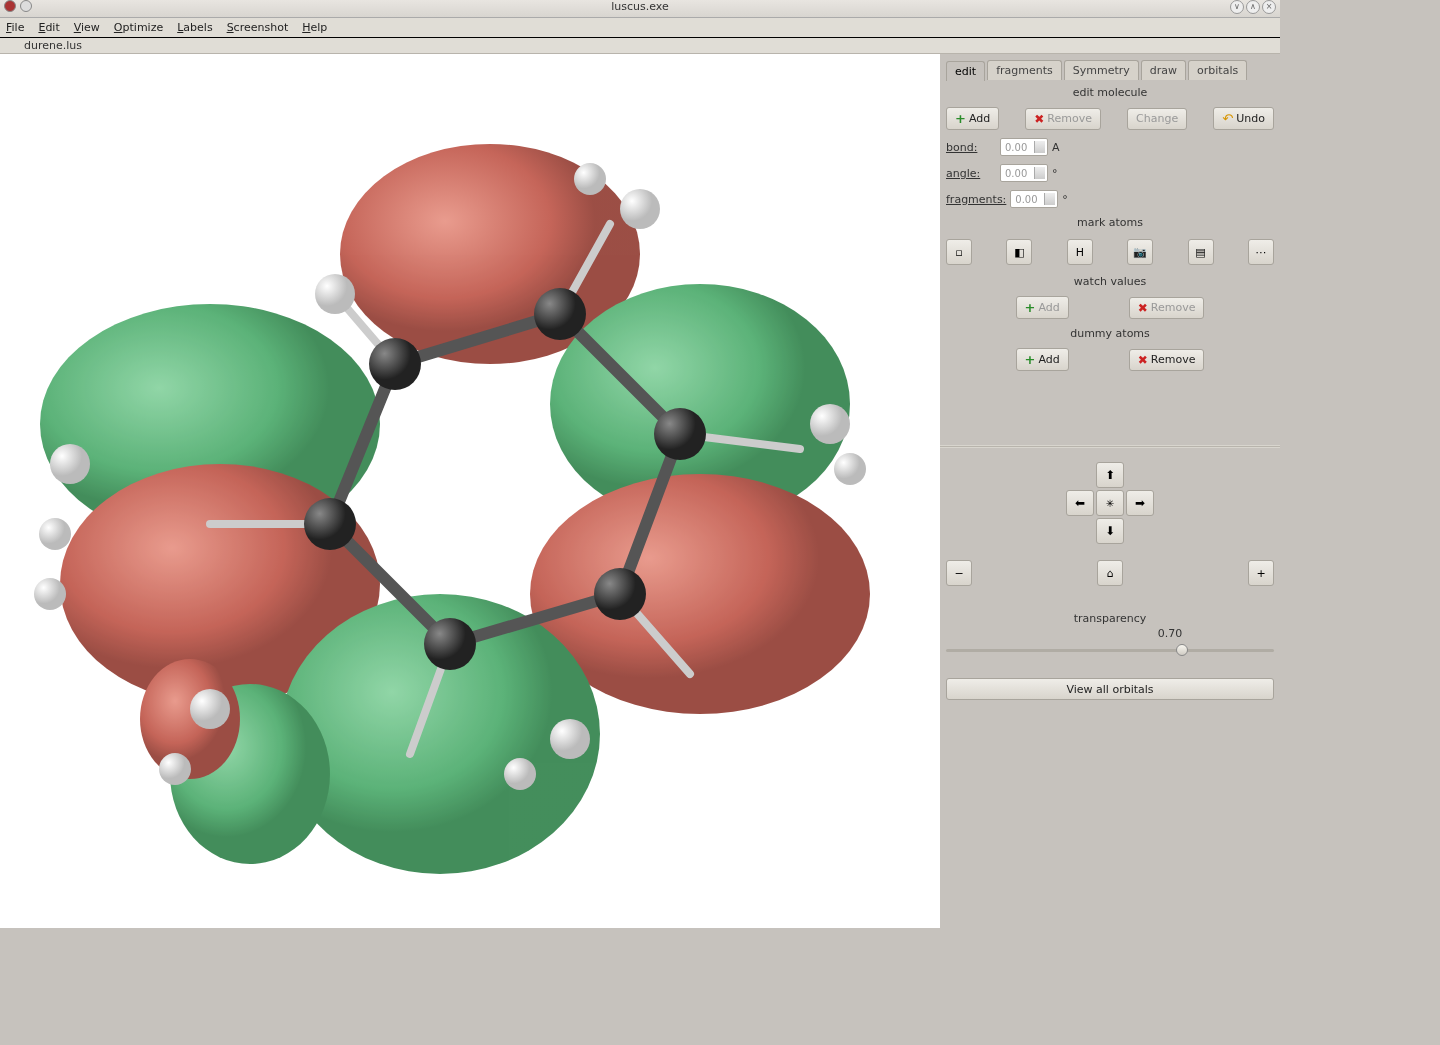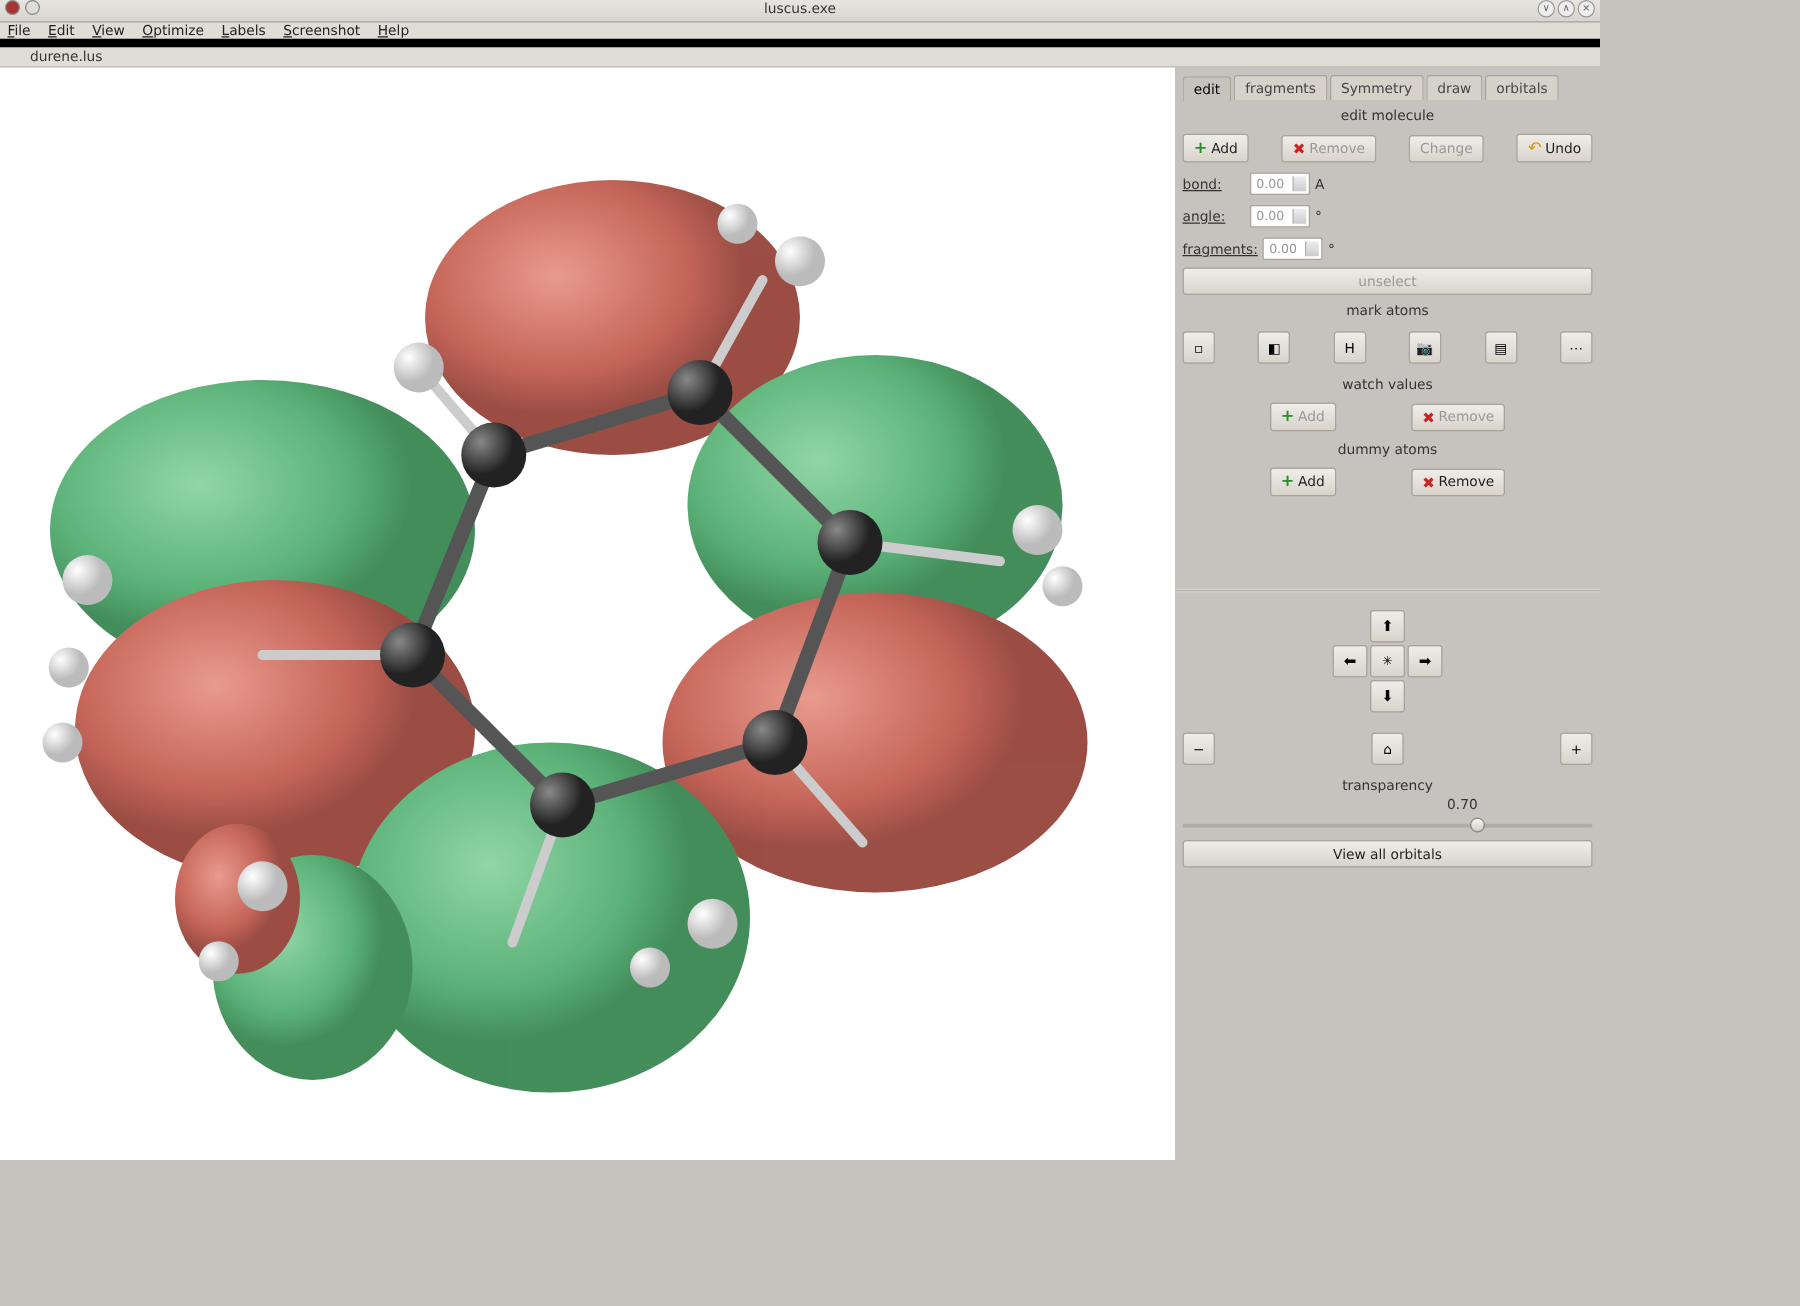--- a/index.html
+++ b/index.html
@@ -7,21 +7,21 @@
 
 
 .titlebar { height: 18px; background: linear-gradient(#e8e5e0, #d8d5d0); display: flex; align-items: flex-start; position: relative; border-bottom: 1px solid #aaa; }
 .titlebar-left { display: flex; gap: 4px; padding-left: 4px; }
 .titlebar-icon { width: 12px; height: 12px; border-radius: 50%; border: 1px solid #888; background: #ddd; }
 .titlebar-title { position: absolute; left: 50%; transform: translateX(-50%); font-size: 11px; color: #333; }
 .titlebar-right { position: absolute; right: 4px; display: flex; gap: 2px; }
 .tb-btn { width: 14px; height: 14px; border-radius: 50%; border: 1px solid #999; background: #eee; font-size: 8px; line-height: 12px; text-align: center; color: #666; }
 
 
-.menubar { height: 20px; background: #e0ddd6; display: flex; align-items: center; padding: 0 6px; gap: 14px; border-bottom: 7px solid #000000; }
+.menubar { height: 20px; background: #e0ddd6; display: flex; align-items: center; padding: 0 6px; gap: 14px; border-bottom: 1px solid #000000; }
 .menu-item { font-size: 11px; color: #222; cursor: pointer; }
 .menu-item::first-letter { text-decoration: underline; }
 
 
 .file-row { height: 16px; background: #e0ddd6; padding: 1px 24px; font-size: 11px; color: #333; border-bottom: 1px solid #b8b4ac; }
 
 
 .main { display: flex; height: calc(100% - 54px); }
 .viewport { flex: 1; background: #ffffff; position: relative; overflow: hidden; }
 
@@ -65,21 +65,21 @@
 .dropdown .chev { font-size: 10px; color: #555; }
 
 
 .arrowpad { display: grid; grid-template-columns: repeat(3, 28px); grid-template-rows: repeat(3, 26px); gap: 2px; justify-content: center; margin: 6px 0; }
 .arrowpad > * { display: flex; align-items: center; justify-content: center; }
 .arrowbtn { background: linear-gradient(#efede8,#d8d4cc); border: 1px solid #a8a49c; border-radius: 3px; font-size: 12px; cursor: pointer; }
 .center-btn { font-size: 10px; }
 
 .zoom-row { display: flex; justify-content: space-between; margin: 6px 0; }
 
-.slider-block { margin: 0 0; }
+.slider-block { margin: 16px 0; }
 .slider-label { text-align: center; font-size: 11px; color: #333; }
 .slider-val { font-size: 11px; color: #333; margin: 2px 0 0 0; }
 .slider-track { position: relative; height: 16px; margin-top: 2px; }
 .slider-rail { position: absolute; left: 0; right: 0; top: 7px; height: 3px; background: #b0aca4; border-radius: 2px; }
 .slider-thumb { position: absolute; top: 2px; width: 12px; height: 12px; background: linear-gradient(#f8f6f0,#d0ccc4); border: 1px solid #888; border-radius: 50%; }
 
 .panel-sep { height: 3px; background: #b8b4ac; margin: 4px -6px; border-top: 1px solid #d8d5ce; border-bottom: 1px solid #d8d5ce; }
 </style>
 </head>
 <body>
@@ -226,23 +226,20 @@
       <label>angle:</label>
       <span class="spinbox">0.00</span>
       <span class="unit">°</span>
     </div>
     <div class="field-row">
       <label>fragments:</label>
       <span class="spinbox">0.00</span>
       <span class="unit">°</span>
     </div>
 
-    <span class="btn wide disabled">
-        <span>unselect</span>
-      </span>
 
     <div class="section-label">mark atoms</div>
     <div class="mark-row">
       <span class="iconbtn">
           <span>▫</span>
         </span>
       <span class="iconbtn">
           <span>◧</span>
         </span>
       <span class="iconbtn">

